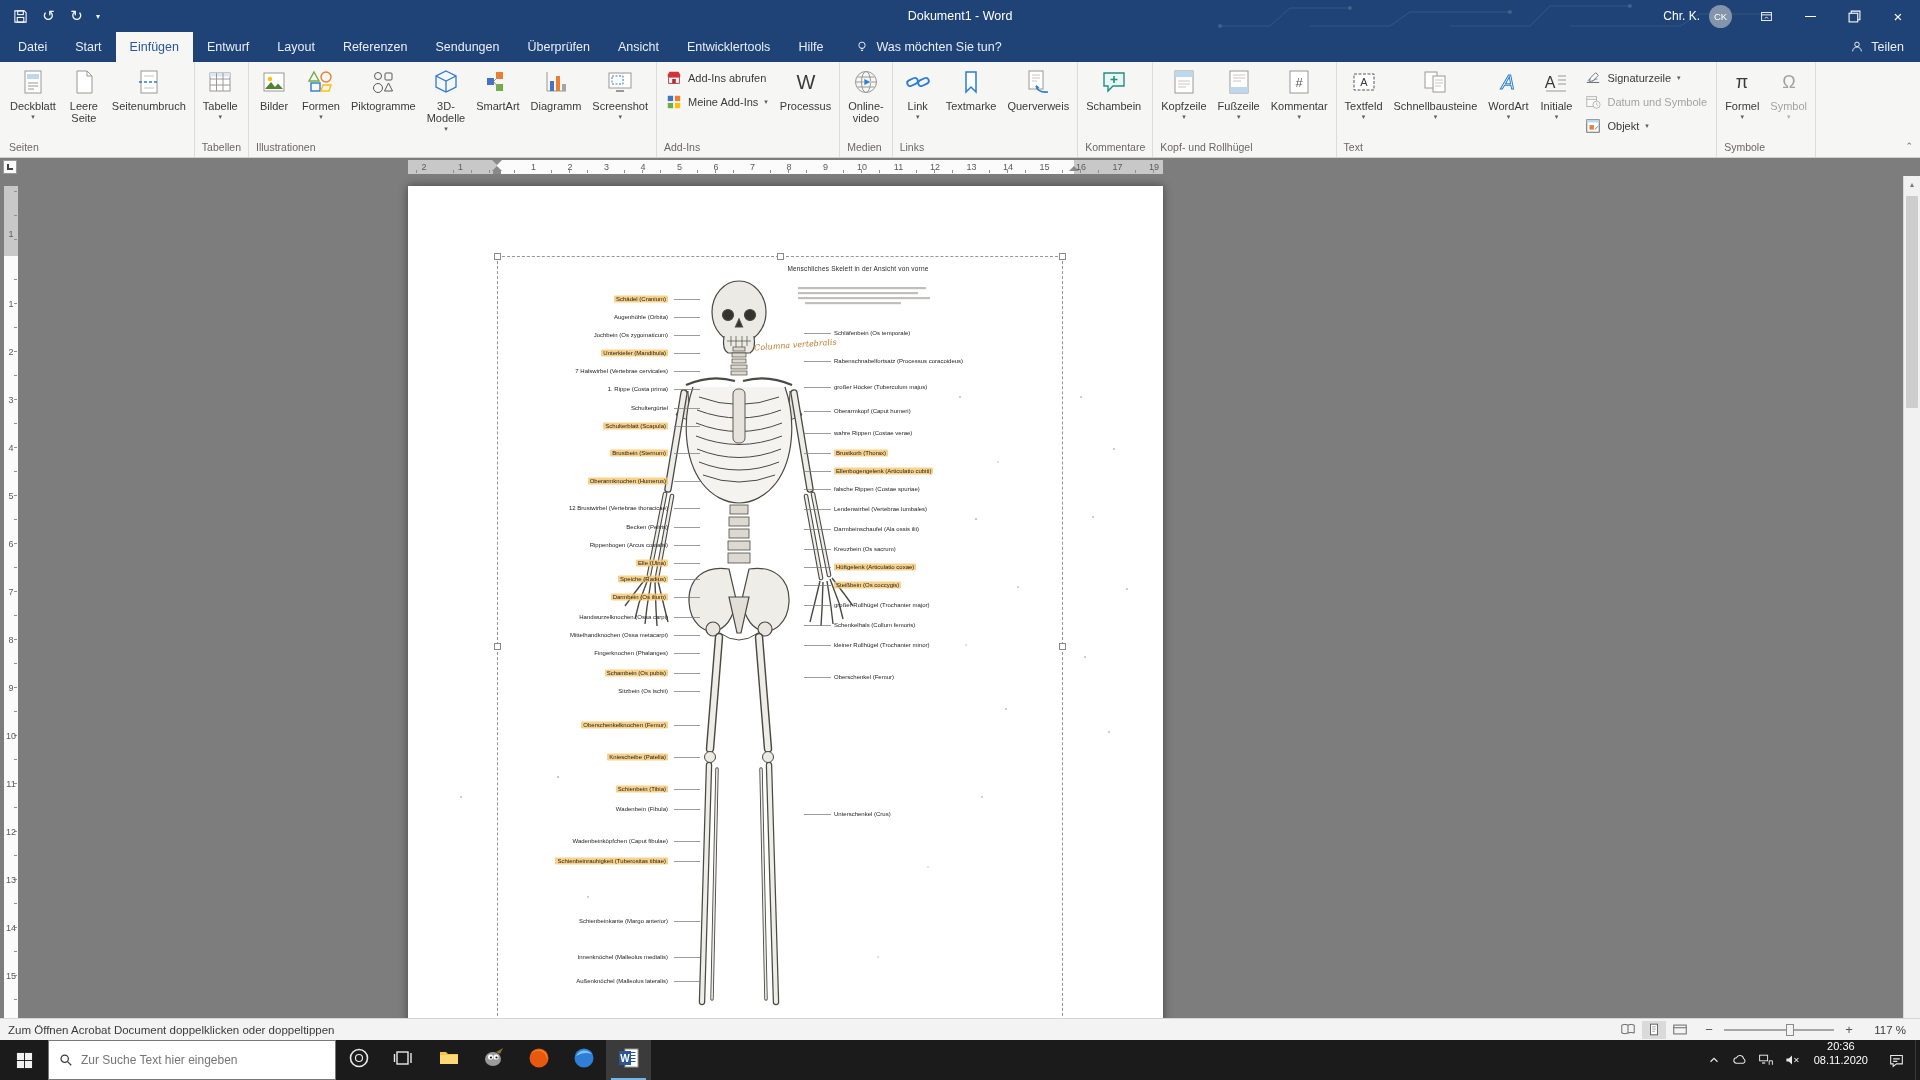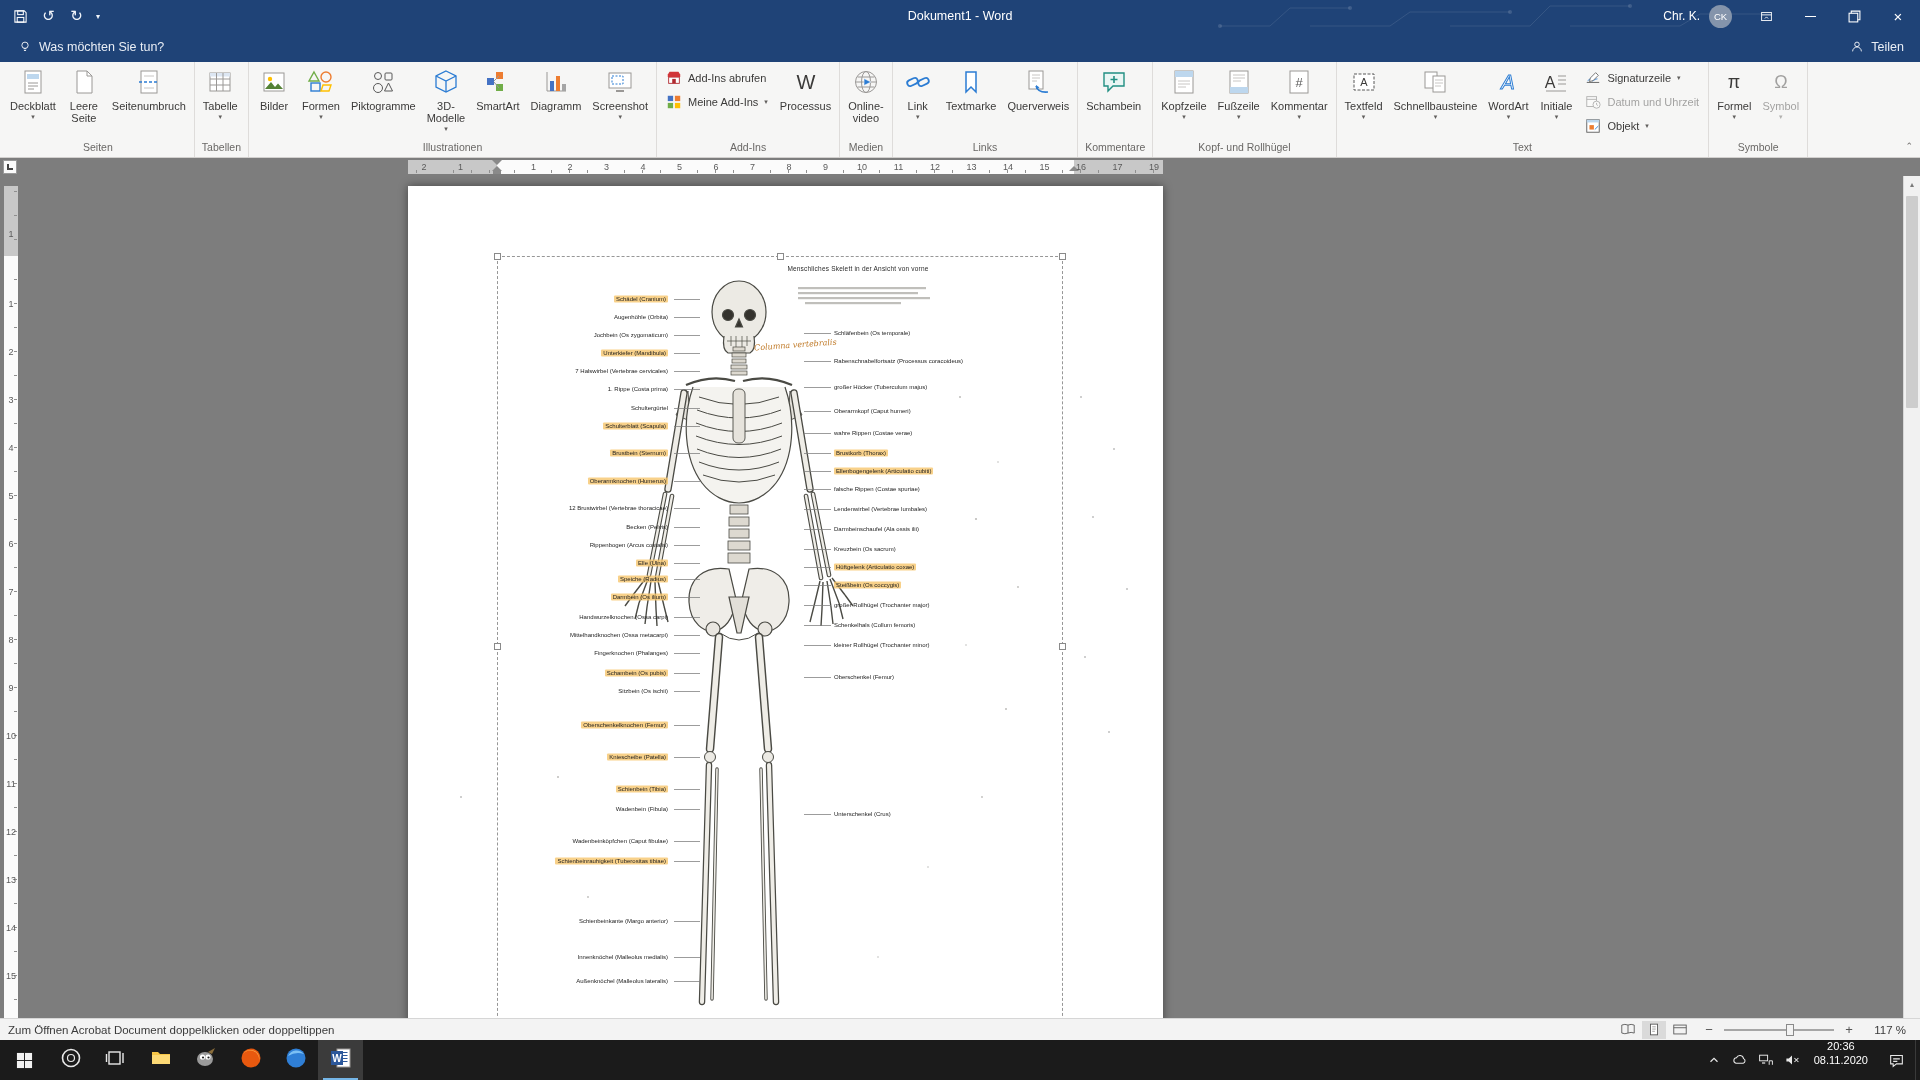--- a/index.html
+++ b/index.html
@@ -28,21 +28,21 @@
   .tab.active{background:#f6f6f5;color:#2b579a;}
   .tellme{display:flex;align-items:center;gap:7px;margin-left:18px;font-size:12.5px;color:#e9eef5;}
   .tellme svg{width:14px;height:14px;}
   .share{margin-left:auto;display:flex;align-items:center;gap:7px;padding:0 16px;font-size:12.5px;}
   .share svg{width:14px;height:14px;}
 
   
   .ribbon{height:96px;background:#f6f6f5;border-bottom:1px solid #d2d0ce;display:flex;align-items:stretch;padding:0 2px;position:relative;}
   .rgroup{display:flex;flex-direction:column;border-right:1px solid #dedcda;padding:1px 3px 0;}
   .rbody{flex:1;display:flex;align-items:flex-start;gap:1px;}
-  .rlabel{height:17px;font-size:10.5px;color:#6a6866;text-align:center;line-height:15px;white-space:nowrap;padding:0 4px;}
+  .rlabel{height:17px;font-size:10.5px;color:#6a6866;line-height:15px;white-space:nowrap;padding:0 4px;}
   .rbtn{display:flex;flex-direction:column;align-items:center;border-radius:2px;}
   .rbtn.large{min-width:44px;height:76px;padding:4px 5px 1px;}
   .ricon{width:30px;height:30px;display:flex;align-items:center;justify-content:center;}
   .ricon svg{width:28px;height:28px;}
   .rlab{font-size:11px;line-height:12px;color:#3b3a39;text-align:center;white-space:pre-line;width:min-content;min-width:34px;margin-top:3px;}
   .rarr{font-size:7px;color:#605e5c;line-height:8px;margin-top:1px;}
   .rstack{display:flex;flex-direction:column;gap:2px;padding-top:4px;}
   .rbtn.small{flex-direction:row;height:22px;padding:2px 6px;gap:6px;align-items:center;align-self:flex-start;}
   .ricon16{width:16px;height:16px;display:flex;}
   .ricon16 svg{width:16px;height:16px;}
@@ -175,20 +175,33 @@
             <path d="M3 3 V1 h8 v8 h-2"></path>
           </svg>
       </div>
       <div class="winbtn">
           <span>×</span>
         </div>
     </div>
   </div>
 
   <div class="tabrow">
+    <div class="tabs">
+        <div class="tab">Datei</div>
+        <div class="tab">Start</div>
+        <div class="tab active">Einfügen</div>
+        <div class="tab">Entwurf</div>
+        <div class="tab">Layout</div>
+        <div class="tab">Referenzen</div>
+        <div class="tab">Sendungen</div>
+        <div class="tab">Überprüfen</div>
+        <div class="tab">Ansicht</div>
+        <div class="tab">Entwicklertools</div>
+        <div class="tab">Hilfe</div>
+      </div>
     <div class="tellme">
       <svg viewBox="0 0 16 16" fill="none" stroke="#fff">
           <circle cx="8" cy="6" r="3.6"></circle>
           <path d="M6.5 10 h3 M6.8 12 h2.4"></path>
         </svg>
       <span>Was möchten Sie tun?</span>
     </div>
     <div class="share">
       <svg viewBox="0 0 16 16" fill="none" stroke="#fff">
           <circle cx="8" cy="5" r="2.6"></circle>
@@ -526,21 +539,21 @@
             </div>
             <div class="rbtn small dis">
               <span class="ricon16">
                 <svg viewBox="0 0 18 18">
                   <rect x="2" y="3" width="11" height="11" fill="#fff" stroke="#595959"></rect>
                   <path d="M2 6 h11" stroke="#595959" fill="none"></path>
                   <circle cx="13" cy="12" r="4" fill="#fff" stroke="#595959"></circle>
                   <path d="M13 10 v2 l1.5 1" fill="none" stroke="#595959"></path>
                 </svg>
               </span>
-              <span class="rlab-s">Datum und Uhrzeit</span>
+              <span class="rlab-s">Datum und Symbole</span>
             </div>
             <div class="rbtn small">
               <span class="ricon16">
                 <svg viewBox="0 0 18 18">
                   <rect x="2" y="2" width="14" height="14" fill="#fff" stroke="#595959"></rect>
                   <rect x="2" y="2" width="14" height="3" fill="#bdd7ee"></rect>
                   <rect x="5" y="8" width="5" height="5" fill="#ed7d31"></rect>
                   <path d="M11 13 l4 -4" stroke="#2b7cd3" fill="none"></path>
                 </svg>
               </span>
@@ -880,20 +893,27 @@
 
   <div class="taskbar">
     <div class="tstart">
       <svg viewBox="0 0 18 18" fill="#f2f2f2">
           <rect x="1" y="1" width="7.5" height="7.5"></rect>
           <rect x="9.5" y="1" width="7.5" height="7.5"></rect>
           <rect x="1" y="9.5" width="7.5" height="7.5"></rect>
           <rect x="9.5" y="9.5" width="7.5" height="7.5"></rect>
         </svg>
     </div>
+    <div class="tsearch">
+      <svg viewBox="0 0 16 16" fill="none" stroke="#3a3a3a" stroke-width="1.4">
+          <circle cx="6.5" cy="6.5" r="4.2"></circle>
+          <path d="M9.8 9.8 L14 14"></path>
+        </svg>
+      <input placeholder="Zur Suche Text hier eingeben" style="">
+    </div>
     <div class="tapps">
         <div class="tapp">
           <span><svg viewBox="0 0 24 24">
               <circle cx="12" cy="12" r="8.5" fill="none" stroke="#e8e8e8" stroke-width="1.6"></circle>
               <circle cx="12" cy="12" r="3.5" fill="none" stroke="#e8e8e8" stroke-width="1.2"></circle>
             </svg></span>
         </div>
         <div class="tapp">
           <span><svg viewBox="0 0 24 24" fill="none" stroke="#e8e8e8" stroke-width="1.4">
               <rect x="5" y="6" width="11" height="12"></rect>

